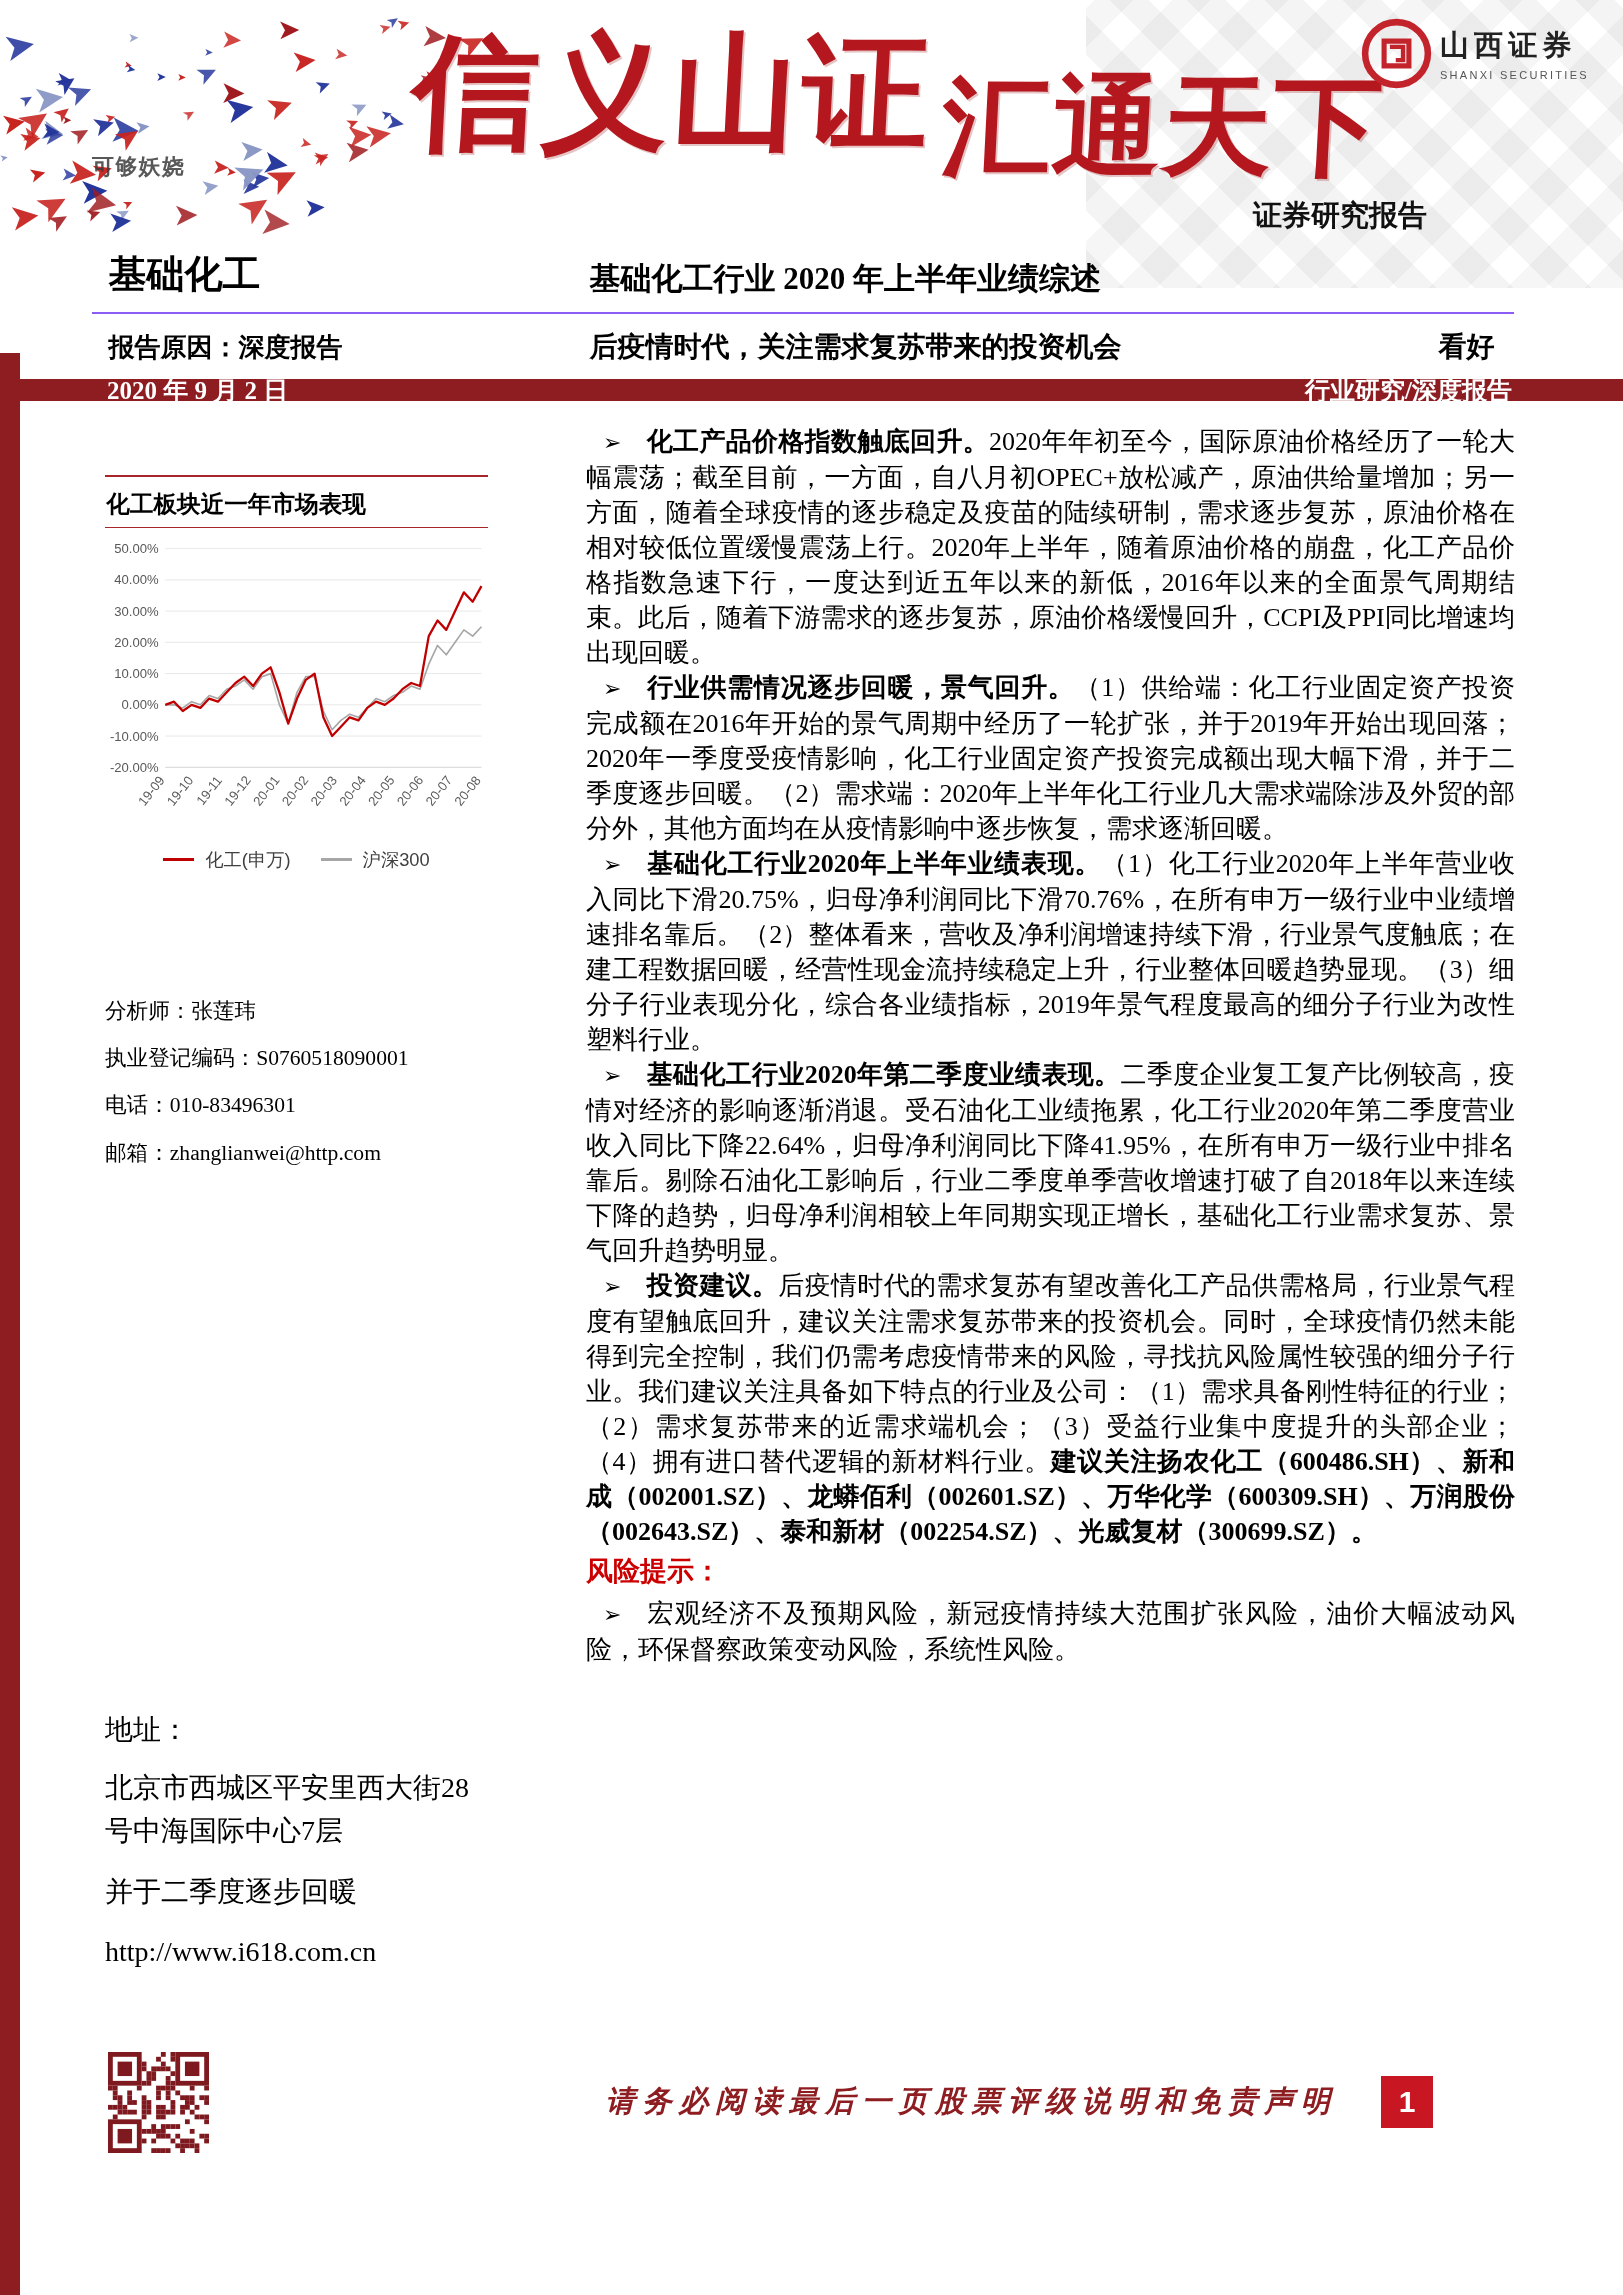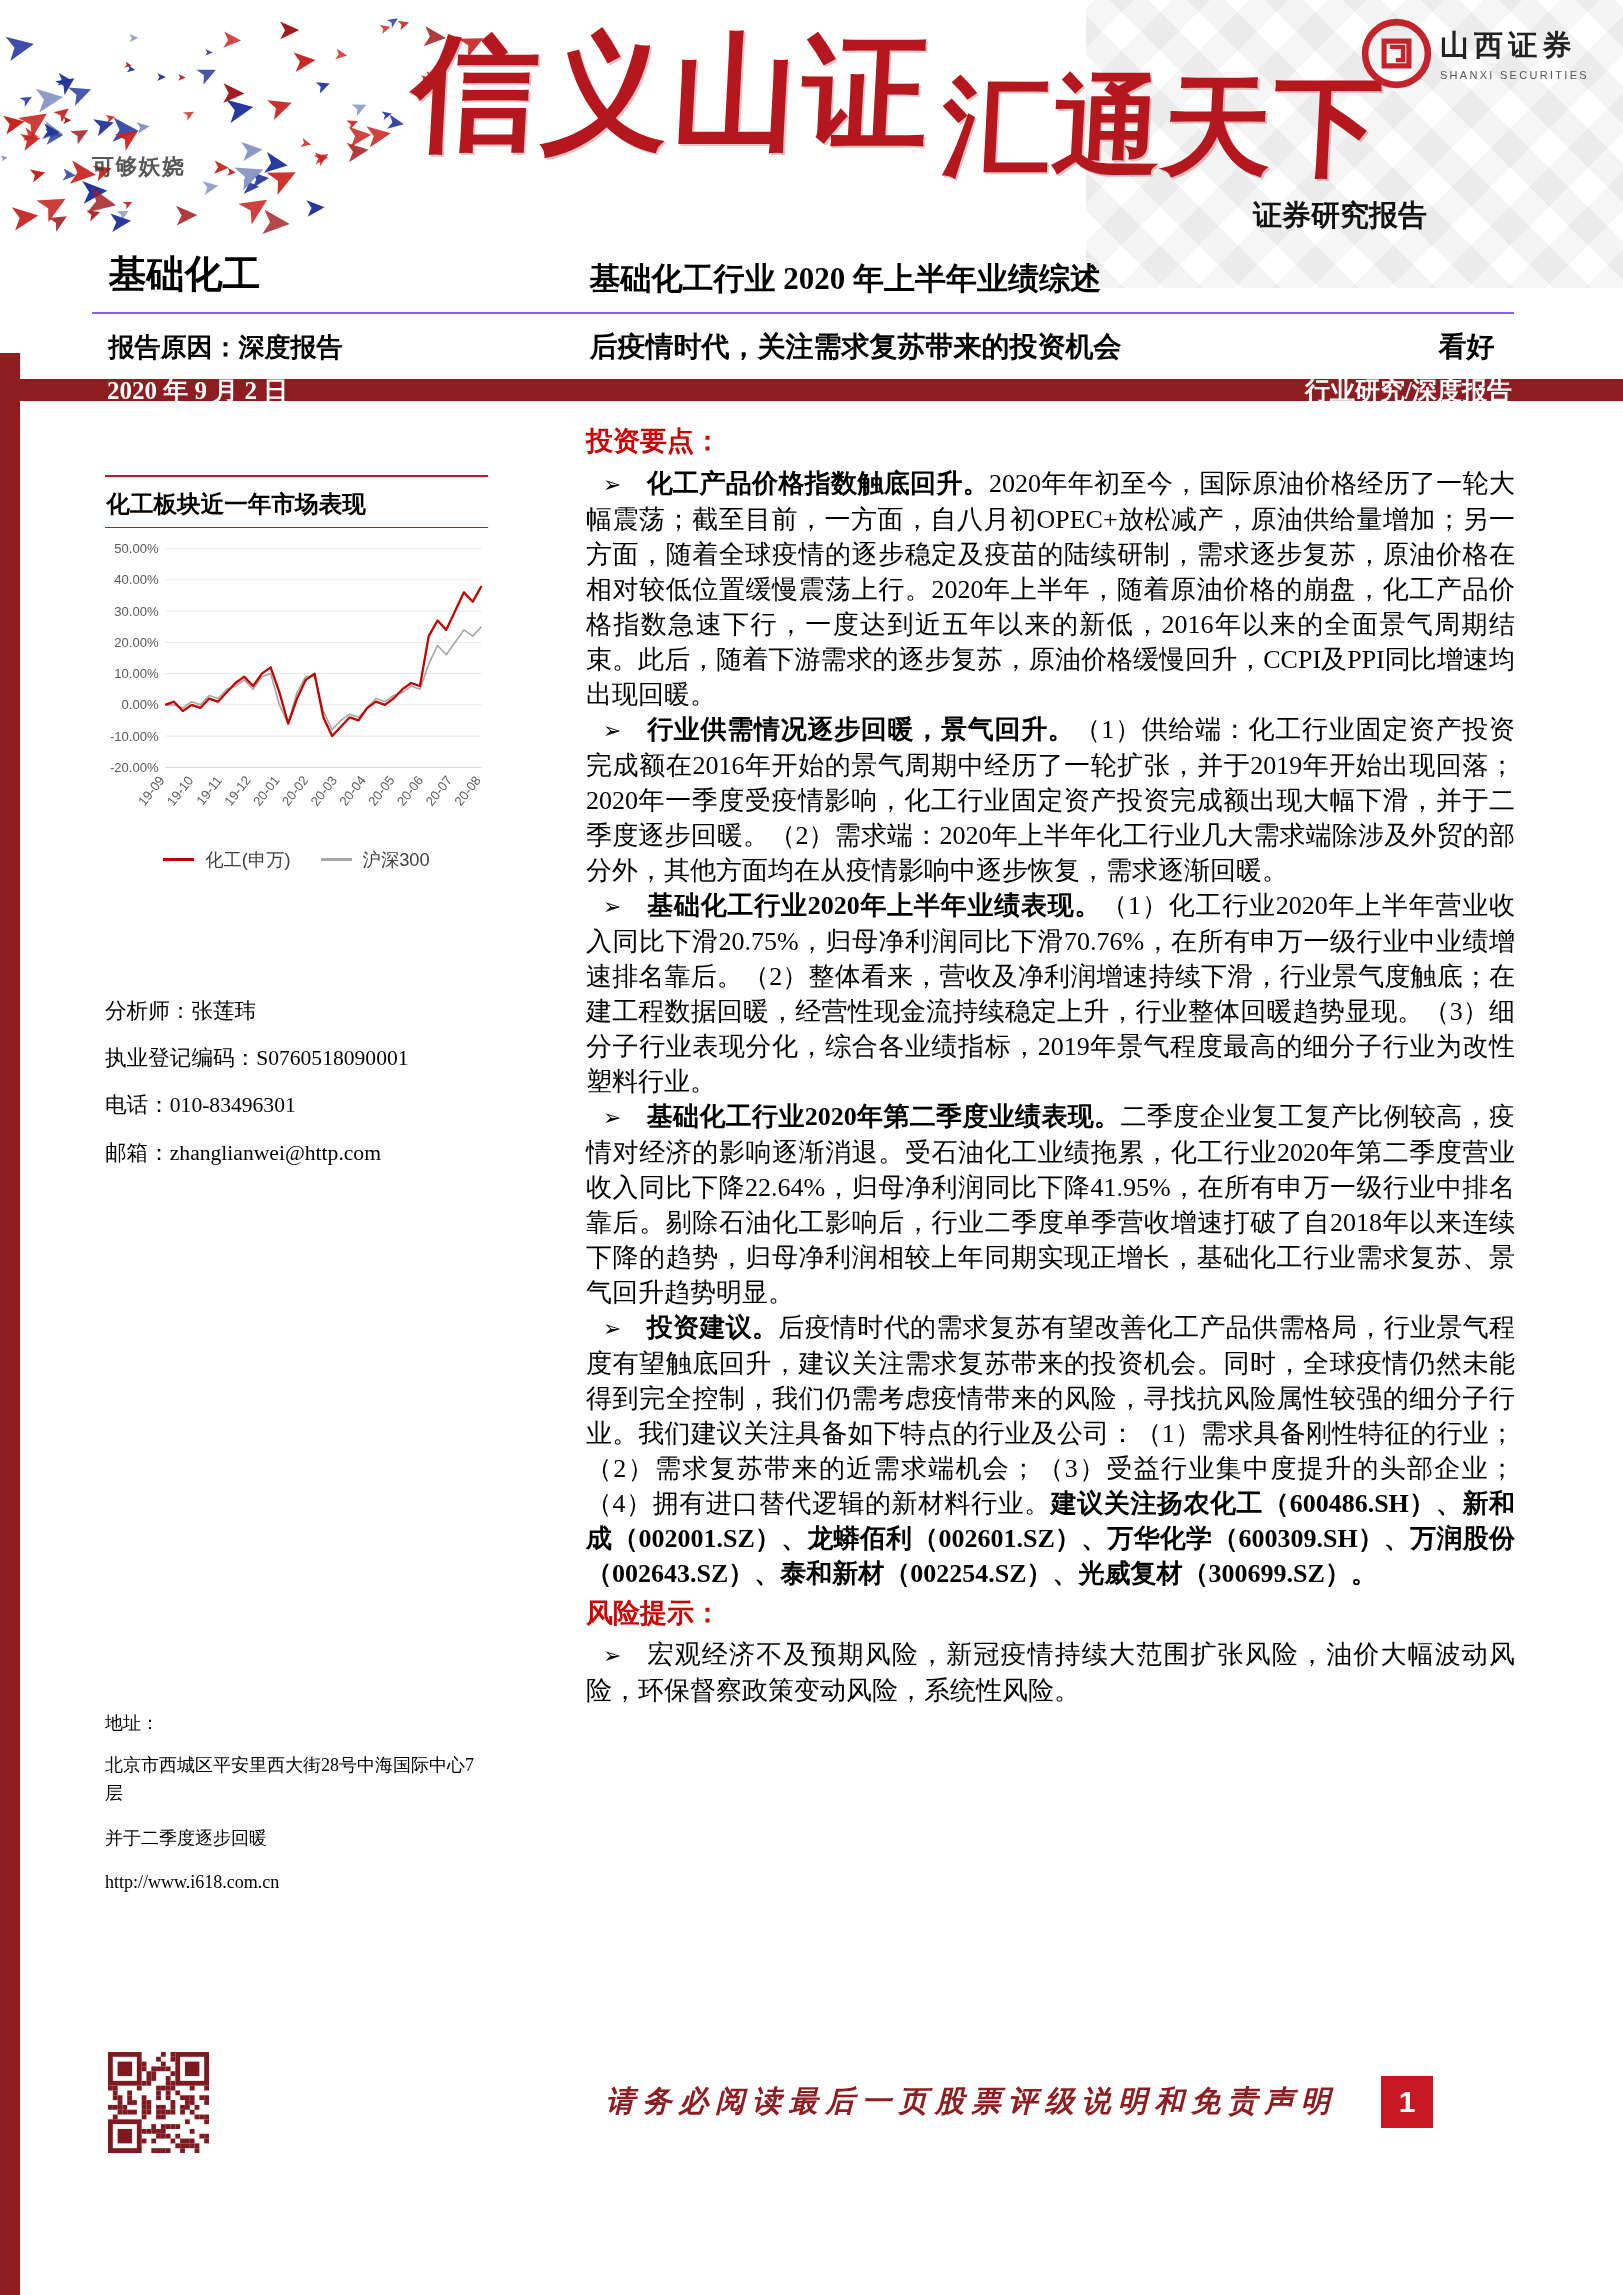--- a/index.html
+++ b/index.html
@@ -47,21 +47,21 @@
   .sidebar{position:absolute;left:105px;top:475px;width:383px;}
   .chart-title{border-top:2.6px solid #A6252B;border-bottom:1.3px solid #A6252B;
     padding:10.5px 1.3px 7.9px;font-size:23.6px;font-weight:bold;}
   .chart-svg{display:block;margin-top:9.2px;width:383px;height:308px;}
   .chart-legend{display:flex;justify-content:center;gap:30px;margin-top:1.3px;
     font-size:18.3px;color:#404040;font-family:"Liberation Sans",sans-serif;}
   .legend-item{display:flex;align-items:center;gap:11px;}
   .legend-swatch{display:inline-block;width:31px;height:2.6px;}
   .analyst{margin-top:124px;font-size:21.6px;}
   .analyst-line{margin-bottom:17px;line-height:1.4;}
-  .address{margin-top:543px;font-size:18px;}
+  .address{margin-top:543px;font-size:28px;}
   .address-label{margin-bottom:17px;}
   .address-line{margin-bottom:17px;line-height:1.55;}
   .address-line.url{color:#000;}
 
   
   .content{position:absolute;left:586px;top:424px;width:929px;}
   .kp-title,.risk-title{font-size:27px;font-weight:bold;color:#CC0000;margin:0 0 6.5px 0;line-height:35px;}
   .risk-title{margin-top:5.2px;}
   .bullet{margin:0;font-size:26px;line-height:35px;text-align:justify;text-indent:17px;}
   .bullet .arrow{font-family:"DejaVu Sans",sans-serif;font-size:22px;margin-right:25px;}
@@ -260,21 +260,20 @@
       <div class="address-label">地址：</div>
       <div id="address-lines">
           <div class="address-line">北京市西城区平安里西大街28号中海国际中心7层</div>
           <div class="address-line">并于二季度逐步回暖</div>
           <div class="address-line url">http://www.i618.com.cn</div>
         </div>
     </div>
   </aside>
 
   <main class="content">
-    <h2 class="kp-title">投资要点：</h2>
     <div id="bullets">
         <p class="bullet"><span class="arrow">➢</span><b>化工产品价格指数触底回升。</b>2020年年初至今，国际原油价格经历了一轮大幅震荡；截至目前，一方面，自八月初OPEC+放松减产，原油供给量增加；另一方面，随着全球疫情的逐步稳定及疫苗的陆续研制，需求逐步复苏，原油价格在相对较低位置缓慢震荡上行。2020年上半年，随着原油价格的崩盘，化工产品价格指数急速下行，一度达到近五年以来的新低，2016年以来的全面景气周期结束。此后，随着下游需求的逐步复苏，原油价格缓慢回升，CCPI及PPI同比增速均出现回暖。</p>
         <p class="bullet"><span class="arrow">➢</span><b>行业供需情况逐步回暖，景气回升。</b>（1）供给端：化工行业固定资产投资完成额在2016年开始的景气周期中经历了一轮扩张，并于2019年开始出现回落；2020年一季度受疫情影响，化工行业固定资产投资完成额出现大幅下滑，并于二季度逐步回暖。（2）需求端：2020年上半年化工行业几大需求端除涉及外贸的部分外，其他方面均在从疫情影响中逐步恢复，需求逐渐回暖。</p>
         <p class="bullet"><span class="arrow">➢</span><b>基础化工行业2020年上半年业绩表现。</b>（1）化工行业2020年上半年营业收入同比下滑20.75%，归母净利润同比下滑70.76%，在所有申万一级行业中业绩增速排名靠后。（2）整体看来，营收及净利润增速持续下滑，行业景气度触底；在建工程数据回暖，经营性现金流持续稳定上升，行业整体回暖趋势显现。（3）细分子行业表现分化，综合各业绩指标，2019年景气程度最高的细分子行业为改性塑料行业。</p>
         <p class="bullet"><span class="arrow">➢</span><b>基础化工行业2020年第二季度业绩表现。</b>二季度企业复工复产比例较高，疫情对经济的影响逐渐消退。受石油化工业绩拖累，化工行业2020年第二季度营业收入同比下降22.64%，归母净利润同比下降41.95%，在所有申万一级行业中排名靠后。剔除石油化工影响后，行业二季度单季营收增速打破了自2018年以来连续下降的趋势，归母净利润相较上年同期实现正增长，基础化工行业需求复苏、景气回升趋势明显。</p>
         <p class="bullet"><span class="arrow">➢</span><b>投资建议。</b>后疫情时代的需求复苏有望改善化工产品供需格局，行业景气程度有望触底回升，建议关注需求复苏带来的投资机会。同时，全球疫情仍然未能得到完全控制，我们仍需考虑疫情带来的风险，寻找抗风险属性较强的细分子行业。我们建议关注具备如下特点的行业及公司：（1）需求具备刚性特征的行业；（2）需求复苏带来的近需求端机会；（3）受益行业集中度提升的头部企业；（4）拥有进口替代逻辑的新材料行业。<b>建议关注扬农化工（600486.SH）、新和成（002001.SZ）、龙蟒佰利（002601.SZ）、万华化学（600309.SH）、万润股份（002643.SZ）、泰和新材（002254.SZ）、光威复材（300699.SZ）。</b></p>
       </div>
     <h2 class="risk-title">风险提示：</h2>
     <p class="bullet" id="risk-bullet"><span class="arrow">➢</span>宏观经济不及预期风险，新冠疫情持续大范围扩张风险，油价大幅波动风险，环保督察政策变动风险，系统性风险。</p>
   </main>

